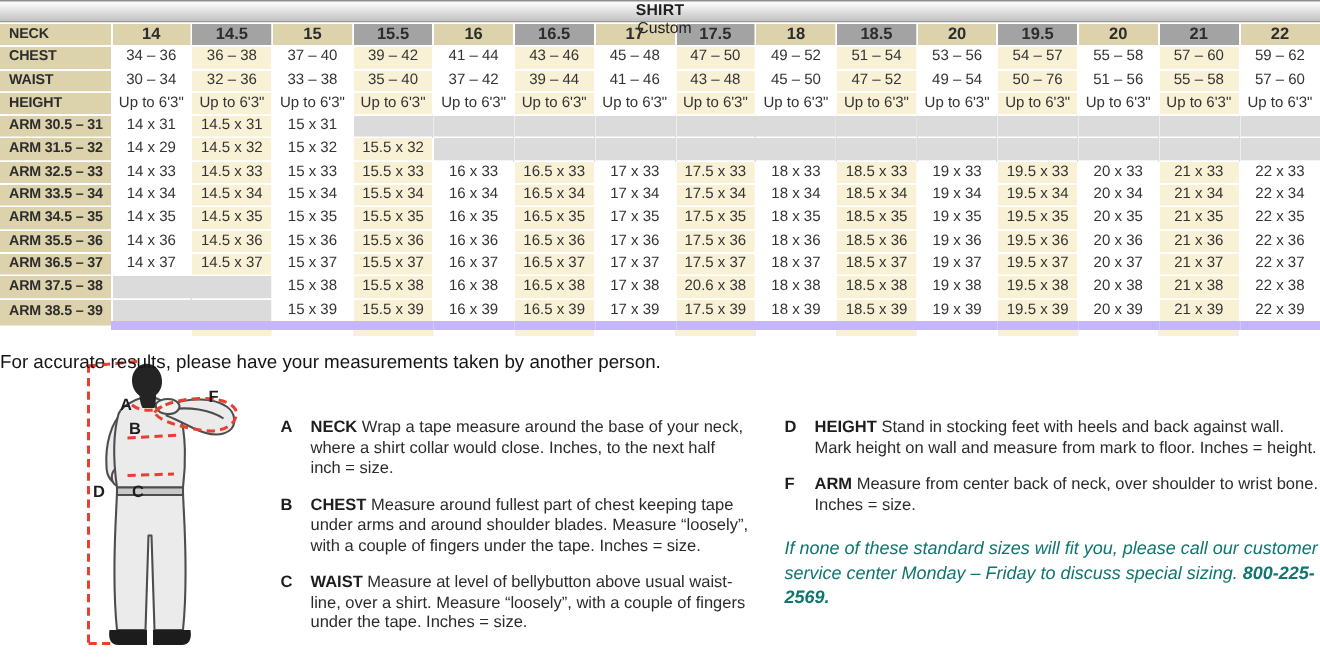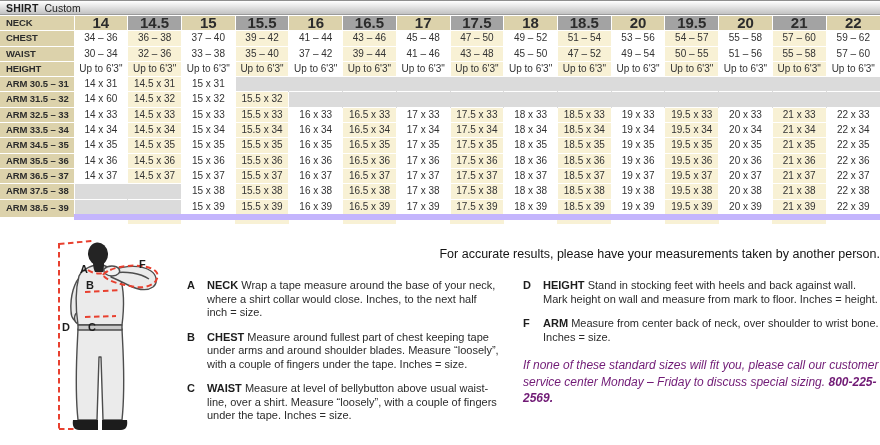--- a/index.html
+++ b/index.html
@@ -2,53 +2,53 @@
 <html><head>
 <meta charset="utf-8">
 <style>
   html,body{margin:0;padding:0;background:#fff;}
   .screen{position:relative;width:880px;height:445px;background:#fff;overflow:hidden;
           font-family:"Liberation Sans",sans-serif;-webkit-font-smoothing:antialiased;}
 
   
   .titlebar{height:13px;background:linear-gradient(#ffffff,#c2c2c2);
             border-top:1px solid #8e8e8e;border-bottom:1px solid #9b9b9b;
-            display:flex;align-items:center;padding-left:6px;font-size:10.5px;color:#1f1f1f;}
+            display:flex;align-items:center;padding-left:6px;font-size:10.5px;color:#1f1f1f;flex-direction:column;}
   .titlebar .prod{font-weight:bold;margin-right:6px;letter-spacing:.2px;}
 
   
   table.size{border-collapse:collapse;table-layout:fixed;width:880px;}
   table.size col.lblcol{width:74px;}
   table.size th,table.size td{height:14.3px;line-height:14.3px;padding:0;margin:0;
       font-size:10px;text-align:center;white-space:nowrap;overflow:hidden;color:#333;
       border-top:1px solid #fff;border-left:1px solid #fff;font-weight:normal;}
   table.size th.lbl{background:#dcd2ab;text-align:left;padding-left:6px;font-weight:bold;
       font-size:9.5px;color:#2c2c2c;border-left:none;letter-spacing:-.1px;}
-  table.size tr.head td{background:#dcd2ab;font-weight:bold;font-size:15px;color:#2c2c2c;}
+  table.size tr.head td{background:#dcd2ab;font-weight:bold;font-size:11px;color:#2c2c2c;}
   table.size tr.head td.altc{background:#a3a3a3;}
   table.size td.white{background:#ffffff;}
   table.size td.cream{background:#f8f1d5;}
   table.size td.blank{background:#dbdbdb;}
   table.size td.blankrun{border-left-color:#dbdbdb;}
   table.size tr.last td{border-bottom:6px solid #c4b5fd;}
   table.size tr.bleed td{height:4px;line-height:4px;border:none;background:transparent;}
   table.size tr.bleed td.cream{background:#f8f1d5;}
 
   
   .bottom{position:absolute;left:0;top:229px;width:880px;height:216px;}
   .figure{position:absolute;left:0;top:0;}
-  .intro{position:absolute;left:0;top:17px;width:100%;text-align:right;
+  .intro{position:absolute;left:0;top:4px;width:100%;text-align:left;
          font-size:12.5px;line-height:16px;color:#141414;}
   .cols{position:absolute;left:187px;top:50px;display:flex;gap:24px;}
   .colL{width:312px;}
   .colR{width:358px;}
   .item{display:flex;margin-bottom:11px;font-size:11px;line-height:13.5px;color:#2b2b2b;}
   .item .ltr{width:20px;font-weight:bold;flex:none;color:#1d1d1d;}
   .item .term{font-weight:bold;color:#1d1d1d;}
-  .note{margin-top:13px;font-style:italic;font-size:12px;line-height:16.5px;color:#701a75;}
+  .note{margin-top:13px;font-style:italic;font-size:12px;line-height:16.5px;color:#0f766e;}
   .note b{font-weight:bold;}
   .figlabel{font-weight:bold;font-size:11px;fill:#1d1d1d;font-family:"Liberation Sans",sans-serif;}
 </style>
 </head>
 <body>
 
 <div class="screen">
 
   <div class="titlebar">
     <span class="prod">SHIRT</span>
@@ -117,21 +117,21 @@
           <td class="cream">32 – 36</td>
           <td class="white">33 – 38</td>
           <td class="cream">35 – 40</td>
           <td class="white">37 – 42</td>
           <td class="cream">39 – 44</td>
           <td class="white">41 – 46</td>
           <td class="cream">43 – 48</td>
           <td class="white">45 – 50</td>
           <td class="cream">47 – 52</td>
           <td class="white">49 – 54</td>
-          <td class="cream">50 – 55</td>
+          <td class="cream">50 – 76</td>
           <td class="white">51 – 56</td>
           <td class="cream">55 – 58</td>
           <td class="white">57 – 60</td>
         </tr>
         <tr>
           <th class="lbl">HEIGHT</th>
           <td class="white">Up to 6'3"</td>
           <td class="cream">Up to 6'3"</td>
           <td class="white">Up to 6'3"</td>
           <td class="cream">Up to 6'3"</td>
@@ -160,21 +160,21 @@
           <td class="blank blankrun"></td>
           <td class="blank blankrun"></td>
           <td class="blank blankrun"></td>
           <td class="blank blankrun"></td>
           <td class="blank blankrun"></td>
           <td class="blank blankrun"></td>
           <td class="blank blankrun"></td>
         </tr>
         <tr>
           <th class="lbl">ARM 31.5 – 32</th>
-          <td class="white">14 x 60</td>
+          <td class="white">14 x 29</td>
           <td class="cream">14.5 x 32</td>
           <td class="white">15 x 32</td>
           <td class="cream">15.5 x 32</td>
           <td class="blank"></td>
           <td class="blank blankrun"></td>
           <td class="blank blankrun"></td>
           <td class="blank blankrun"></td>
           <td class="blank blankrun"></td>
           <td class="blank blankrun"></td>
           <td class="blank blankrun"></td>
@@ -275,21 +275,21 @@
         </tr>
         <tr>
           <th class="lbl">ARM 37.5 – 38</th>
           <td class="blank"></td>
           <td class="blank blankrun"></td>
           <td class="white">15 x 38</td>
           <td class="cream">15.5 x 38</td>
           <td class="white">16 x 38</td>
           <td class="cream">16.5 x 38</td>
           <td class="white">17 x 38</td>
-          <td class="cream">17.5 x 38</td>
+          <td class="cream">20.6 x 38</td>
           <td class="white">18 x 38</td>
           <td class="cream">18.5 x 38</td>
           <td class="white">19 x 38</td>
           <td class="cream">19.5 x 38</td>
           <td class="white">20 x 38</td>
           <td class="cream">21 x 38</td>
           <td class="white">22 x 38</td>
         </tr>
         <tr class="last">
           <th class="lbl">ARM 38.5 – 39</th>

